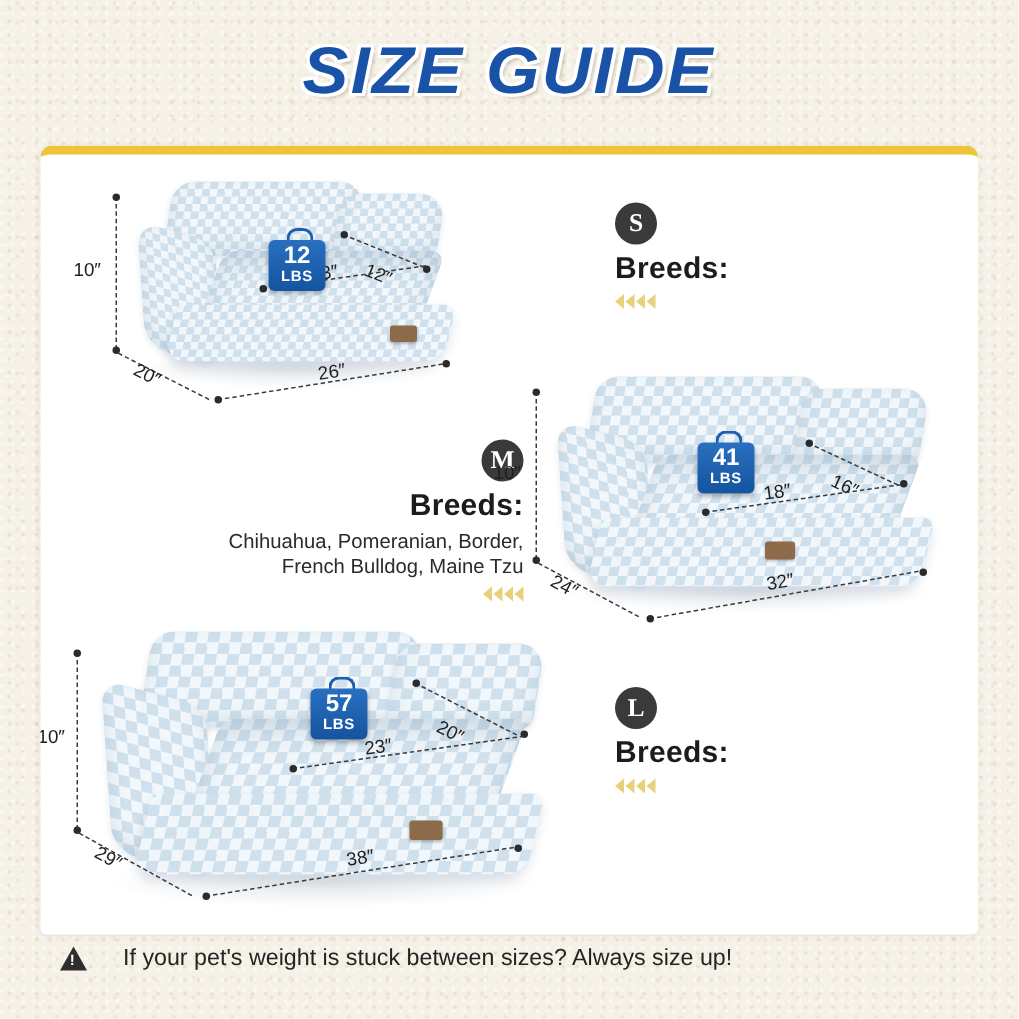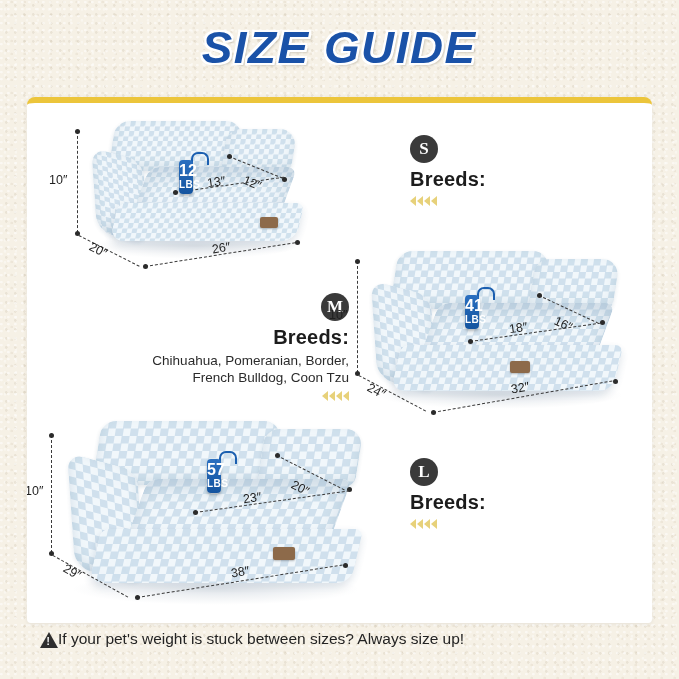--- a/index.html
+++ b/index.html
@@ -94,21 +94,21 @@
     font-family:"Liberation Sans", sans-serif;white-space:nowrap;
   }
 
   
   .wbadge{position:absolute;width:38px;height:42px;}
   .wbadge .handle{
     position:absolute;left:12px;top:0;width:14px;height:11px;
     border:2.5px solid #1b5fb0;border-bottom:none;border-radius:7px 7px 0 0;
   }
   .wbadge .body{
-    position:absolute;left:0;top:8px;width:14px;height:34px;
+    position:absolute;left:0;top:8px;width:38px;height:34px;
     background:linear-gradient(#2a6fc0,#14549f);
     border-radius:4px;
     box-shadow:0 2px 3px rgba(0,0,0,.25);
     color:#fff;text-align:center;
   }
   .wbadge .num{display:block;font-size:16px;font-weight:bold;line-height:17px;padding-top:2px;}
   .wbadge .lbs{display:block;font-size:10px;font-weight:bold;line-height:11px;letter-spacing:.5px;}
 
   
   .sizeblock{position:absolute;}
@@ -126,21 +126,21 @@
     border-top:5px solid transparent;border-bottom:5px solid transparent;
     border-right:6px solid #e7d17a;
   }
   .right-al{text-align:right;}
   .right-al .sizebadge{margin-left:auto;}
   .right-al .chev{justify-content:flex-end;}
 
   
   #footer{
     position:absolute;left:40px;top:630px;z-index:3;
-    display:flex;align-items:flex-end;gap:0;
+    display:flex;align-items:center;gap:24px;
   }
   #warnicon{
     width:0;height:0;position:relative;
     border-left:9px solid transparent;border-right:9px solid transparent;
     border-bottom:16px solid #2e2e2e;
   }
   #warnicon::after{
     content:"!";position:absolute;left:-2.5px;top:4px;
     font-size:10px;font-weight:bold;color:#fff;font-family:"Liberation Sans",sans-serif;
   }
@@ -209,21 +209,21 @@
         <span></span>
         <span></span>
         <span></span>
     </div>
   </div>
 
   <div class="sizeblock right-al" style="left:12px;top:190px;width:310px;">
     <div class="sizebadge">M</div>
     <div class="breedhead">Breeds:</div>
     <div class="breedlist">Chihuahua, Pomeranian, Border,</div>
-    <div class="breedlist" style="margin-top:0;">French Bulldog, Coon Tzu</div>
+    <div class="breedlist" style="margin-top:0;">French Bulldog, Maine Tzu</div>
     <div class="chev">
       <span></span>
         <span></span>
         <span></span>
         <span></span>
     </div>
   </div>
 
   <div class="bed" style="left:325px;top:148px;width:285px;height:160px;">
     <div class="shadow" style="left:22px;top:130px;width:250px;height:28px;"></div>

